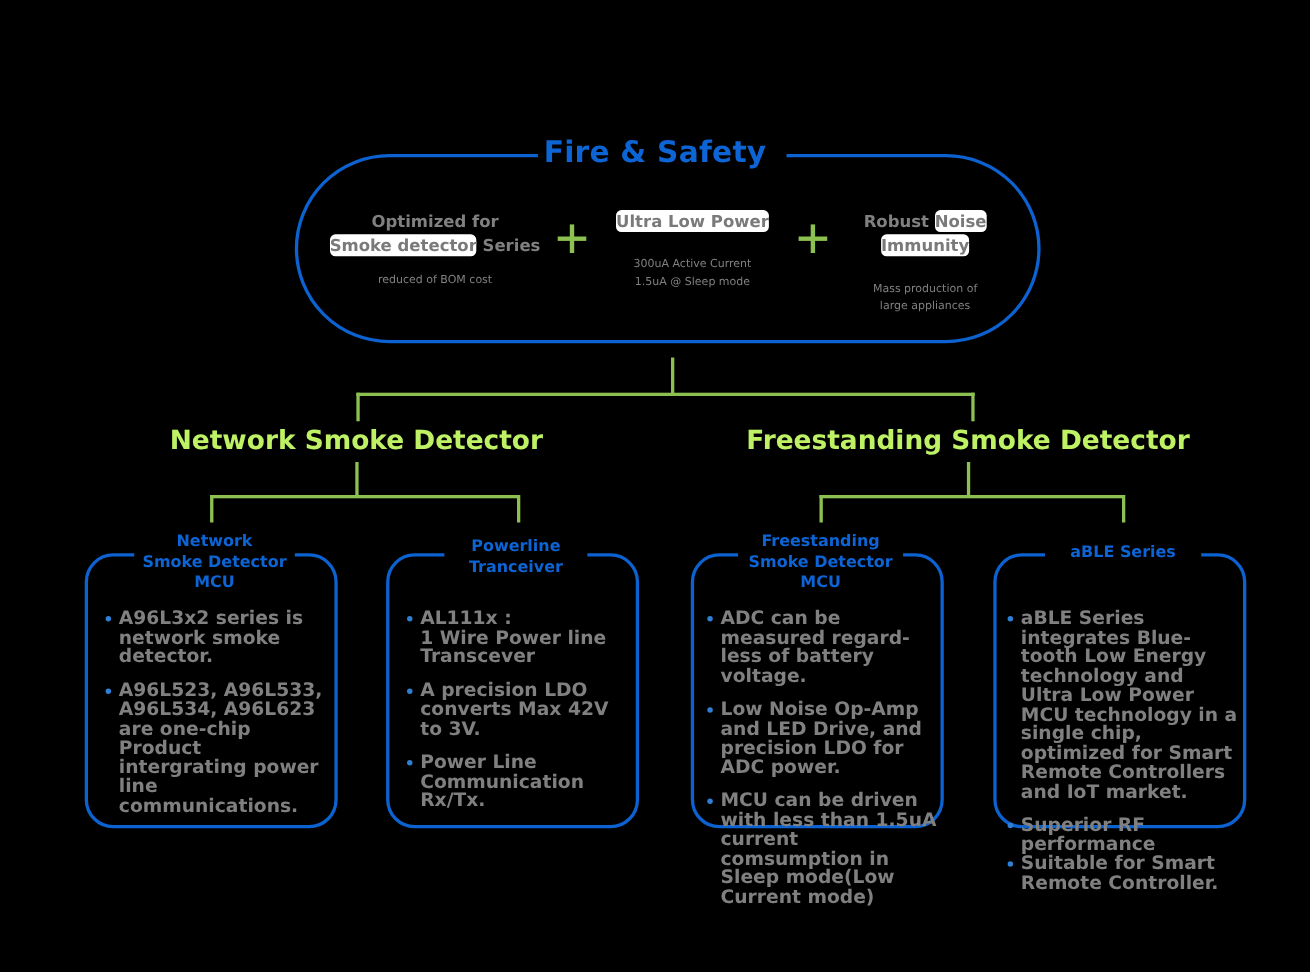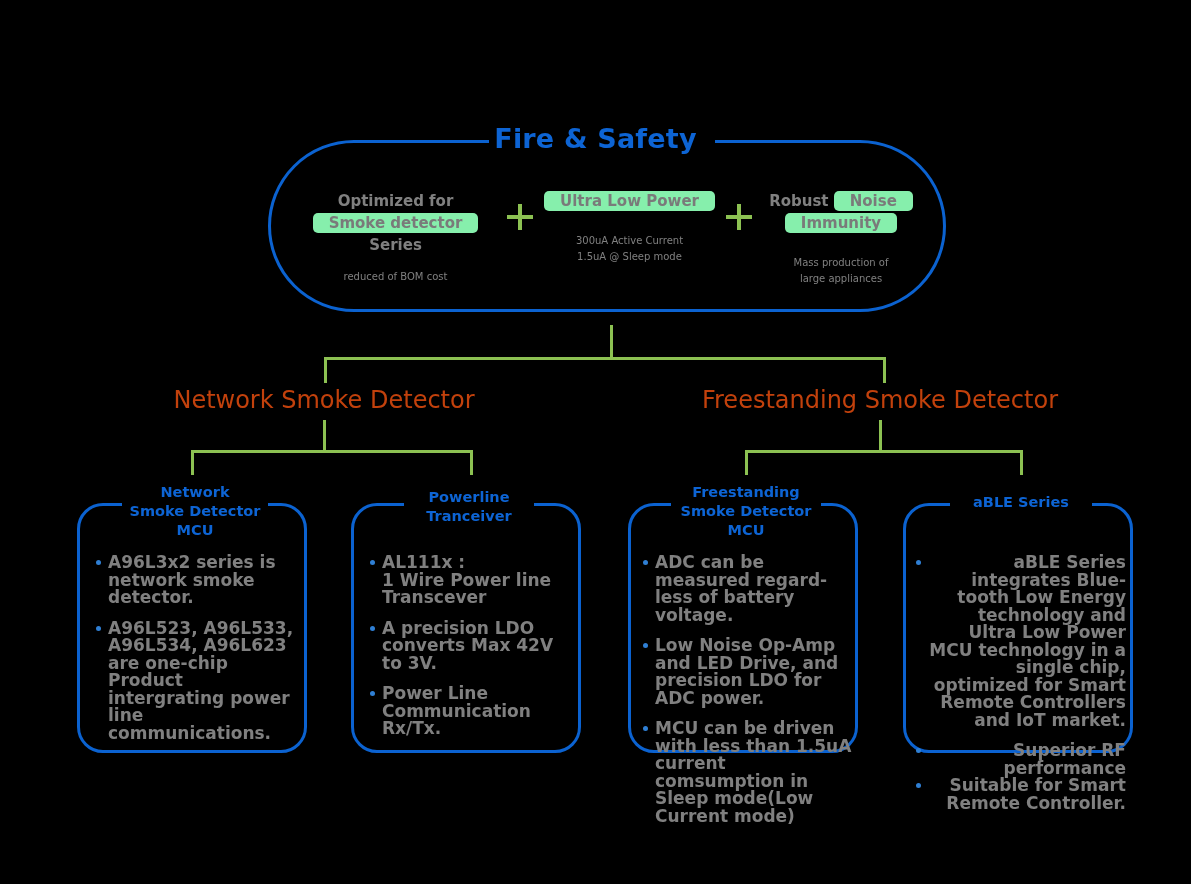--- a/index.html
+++ b/index.html
@@ -34,21 +34,21 @@
   .pillar.p2{width:175px;}
   .pillar.p3{width:160px;}
   .pillar-head{
     font-size:15px;font-weight:bold;color:#808080;line-height:22px;
   }
   .pillar-sub{
     margin-top:13px;font-size:10px;color:#808080;line-height:16px;font-weight:normal;
   }
   .pillar.p2 .pillar-sub, .pillar.p3 .pillar-sub{margin-top:21px;}
   .hl{
-    background:#86efac;border-radius:5px;padding:1px 16px;color:#7a7a7a;
+    background:#ffffff;border-radius:5px;padding:1px 0;color:#7a7a7a;
     box-decoration-break:clone;text-align:center;-webkit-box-decoration-break:clone;
   }
   .plus{
     width:44px;flex:0 0 44px;display:flex;align-items:flex-start;justify-content:center;
     padding-top:14px;
   }
   .plus i{
     display:block;position:relative;width:26px;height:26px;
   }
   .plus i:before,.plus i:after{
@@ -57,21 +57,21 @@
   .plus i:before{left:0;top:11px;width:26px;height:4px;}
   .plus i:after{top:0;left:11px;height:26px;width:4px;}
 
   
   .ln{position:absolute;background:#8cc152;}
   .v{width:2.5px;}
   .h{height:2.5px;}
 
   
   .sect{
-    position:absolute;font-size:24px;font-weight:normal;color:#c2410c;
+    position:absolute;font-size:24px;font-weight:bold;color:#bef264;
     text-align:center;line-height:30px;
   }
   .sect-left{left:104px;top:385px;width:440px;}
   .sect-right{left:660px;top:385px;width:440px;}
 
   
   .card{
     position:absolute;width:230px;height:250px;box-sizing:border-box;
     border:3px solid #0b62d0;border-radius:26px;
   }
@@ -204,20 +204,20 @@
       <div class="blt">Low Noise Op-Amp and LED Drive, and precision LDO for ADC power.</div>
       <div class="blt">MCU can be driven with less than 1.5uA current comsumption in Sleep mode(Low Current mode)</div>
     </div>
   </div>
 
   <div class="card card4">
     <div class="notch" style="left:44px;width:142px;"></div>
     <div class="card-title" style="top:-13px;">
       <span>aBLE Series</span>
     </div>
-    <div class="card-body" style="top:48px;left:8px;right:4px;text-align:right;">
+    <div class="card-body" style="top:48px;left:8px;right:4px;">
       <div class="blt">aBLE Series integrates Blue-tooth Low Energy technology and Ultra Low Power MCU technology in a single chip, optimized for Smart Remote Controllers and IoT market.</div>
       <div class="blt tight">Superior RF performance</div>
       <div class="blt">Suitable for Smart Remote Controller.</div>
     </div>
   </div>
 
 </div>
 
 </body></html>

